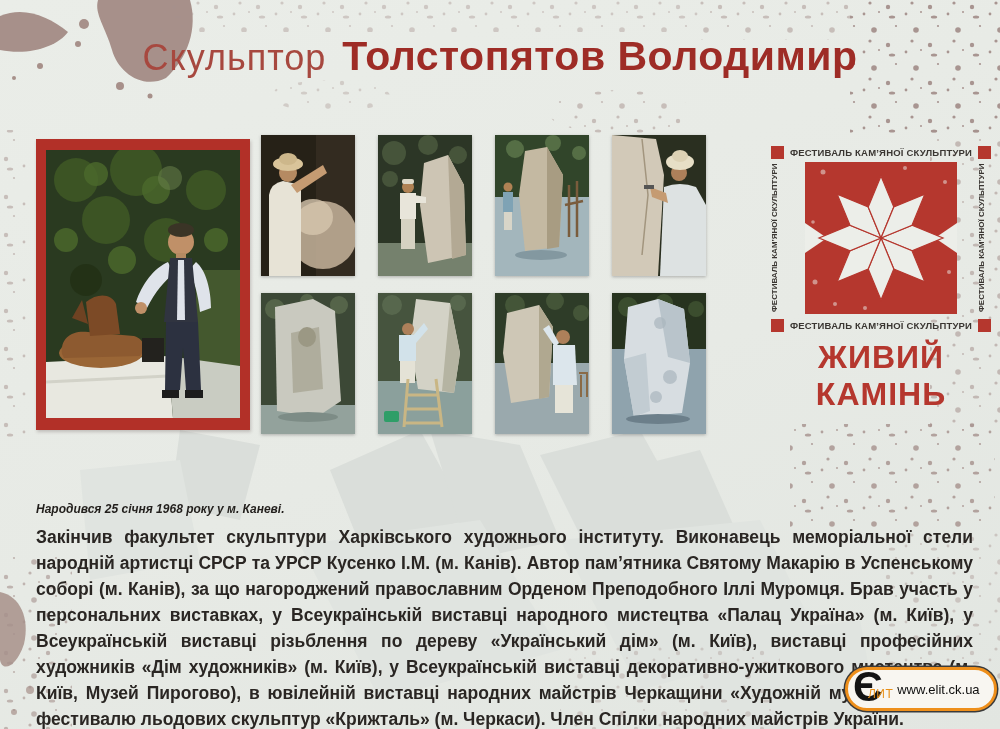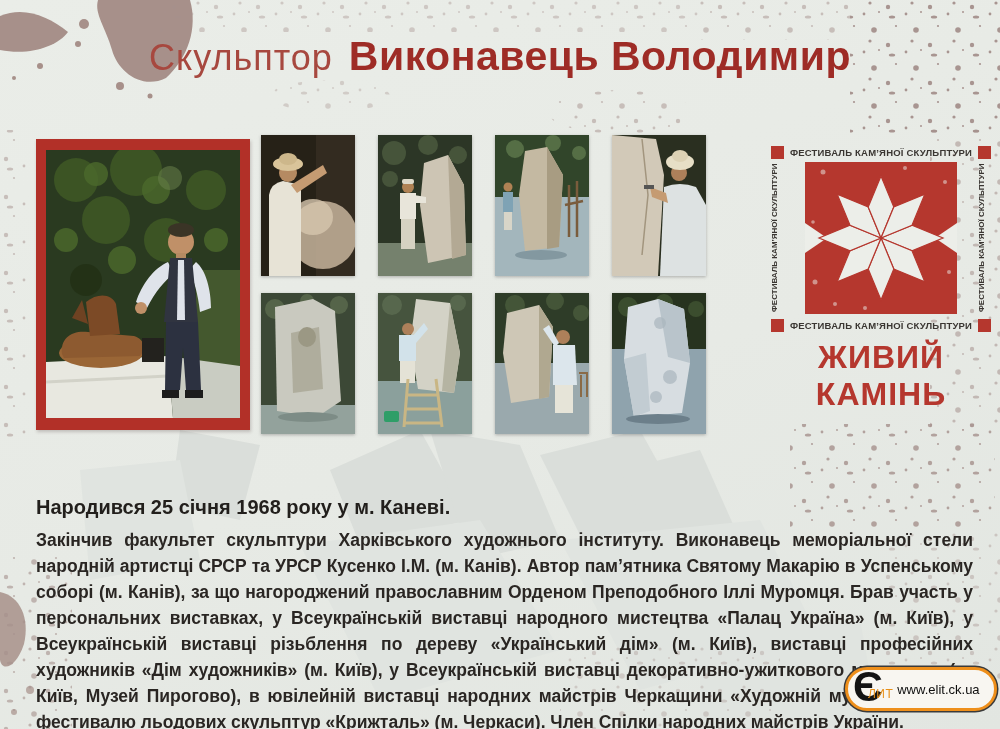--- a/index.html
+++ b/index.html
@@ -29,21 +29,21 @@
   .fest-row{display:flex;align-items:center;justify-content:space-between;margin-top:5px;padding:0 1px;}
   .sq{width:13px;height:13px;background:#b5372e;flex:0 0 auto;}
   .fest-frame-text{font-size:9.5px;font-weight:700;color:#3a3632;letter-spacing:.2px;white-space:nowrap;}
   .fest-mid{display:flex;align-items:center;justify-content:space-between;margin-top:3px;}
   .vtext{writing-mode:vertical-rl;transform:rotate(180deg);font-size:8px;font-weight:700;
     color:#3a3632;height:152px;white-space:nowrap;text-align:center;width:15px;}
   .fest-name{font-size:32px;font-weight:700;color:#b5372e;letter-spacing:1px;word-spacing:10px;margin-top:7px;}
   
   .bio{position:absolute;left:36px;top:496px;width:937px;z-index:2;}
   .bio-name{font-size:17.5px;font-weight:700;color:#b2342c;}
-  .bio-birth{font-size:20px;font-weight:700;color:#221f1c;}
+  .bio-birth{font-size:12px;font-weight:700;color:#221f1c;margin-top:6px;font-style:italic;}
   .bio-text{font-size:17.5px;font-weight:700;color:#2a2623;text-align:justify;
     line-height:26px;margin-top:8px;}
   
   .elit{position:absolute;left:845px;top:667px;width:152px;height:46px;z-index:5;}
   .elit-pill{display:flex;align-items:center;height:38px;background:#f8f6f1;
     border:3px solid #ee8f1b;border-radius:22px;box-shadow:0 0 0 1.5px #3a3a3a;padding-left:5px;}
   .elit-e{font-size:42px;font-weight:700;color:#141414;line-height:34px;margin-top:-4px;}
   .elit-lit{color:#e88f17;font-size:12px;font-weight:400;margin-left:-15px;margin-top:9px;letter-spacing:.5px;}
   .elit-url{font-size:13px;color:#0d0d0d;margin-left:4px;white-space:nowrap;}
 </style>
@@ -100,21 +100,21 @@
     <ellipse cx="620" cy="112" rx="72" ry="22" fill="url(#spk)" opacity=".5"></ellipse>
     <ellipse cx="330" cy="96" rx="60" ry="16" fill="url(#spk)" opacity=".35"></ellipse>
     <rect x="790" y="424" width="205" height="106" fill="url(#spk)" opacity=".8"></rect>
     <rect x="880" y="530" width="120" height="170" fill="url(#spk)" opacity=".4"></rect>
     <rect x="0" y="555" width="72" height="174" fill="url(#spk)" opacity=".6"></rect>
     <rect x="560" y="645" width="220" height="84" fill="url(#spk)" opacity=".35"></rect>
     <rect x="0" y="130" width="26" height="310" fill="url(#spk)" opacity=".5"></rect>
   </svg>
 
   <div class="title-row">
-    <span class="title-prefix">Скульптор</span><span class="title-name">Виконавець Володимир</span>
+    <span class="title-prefix">Скульптор</span><span class="title-name">Толстопятов Володимир</span>
   </div>
 
   <div class="portrait">
     <svg width="194" height="268" viewBox="0 0 194 268" aria-label="Скульптор біля дерев’яної скульптури">
       <rect width="194" height="268" fill="#2a3a20"></rect>
       <g fill="#3c5424">
           <circle cx="30" cy="30" r="22"></circle>
           <circle cx="90" cy="20" r="26"></circle>
           <circle cx="60" cy="70" r="24"></circle>
           <circle cx="160" cy="40" r="20"></circle>

